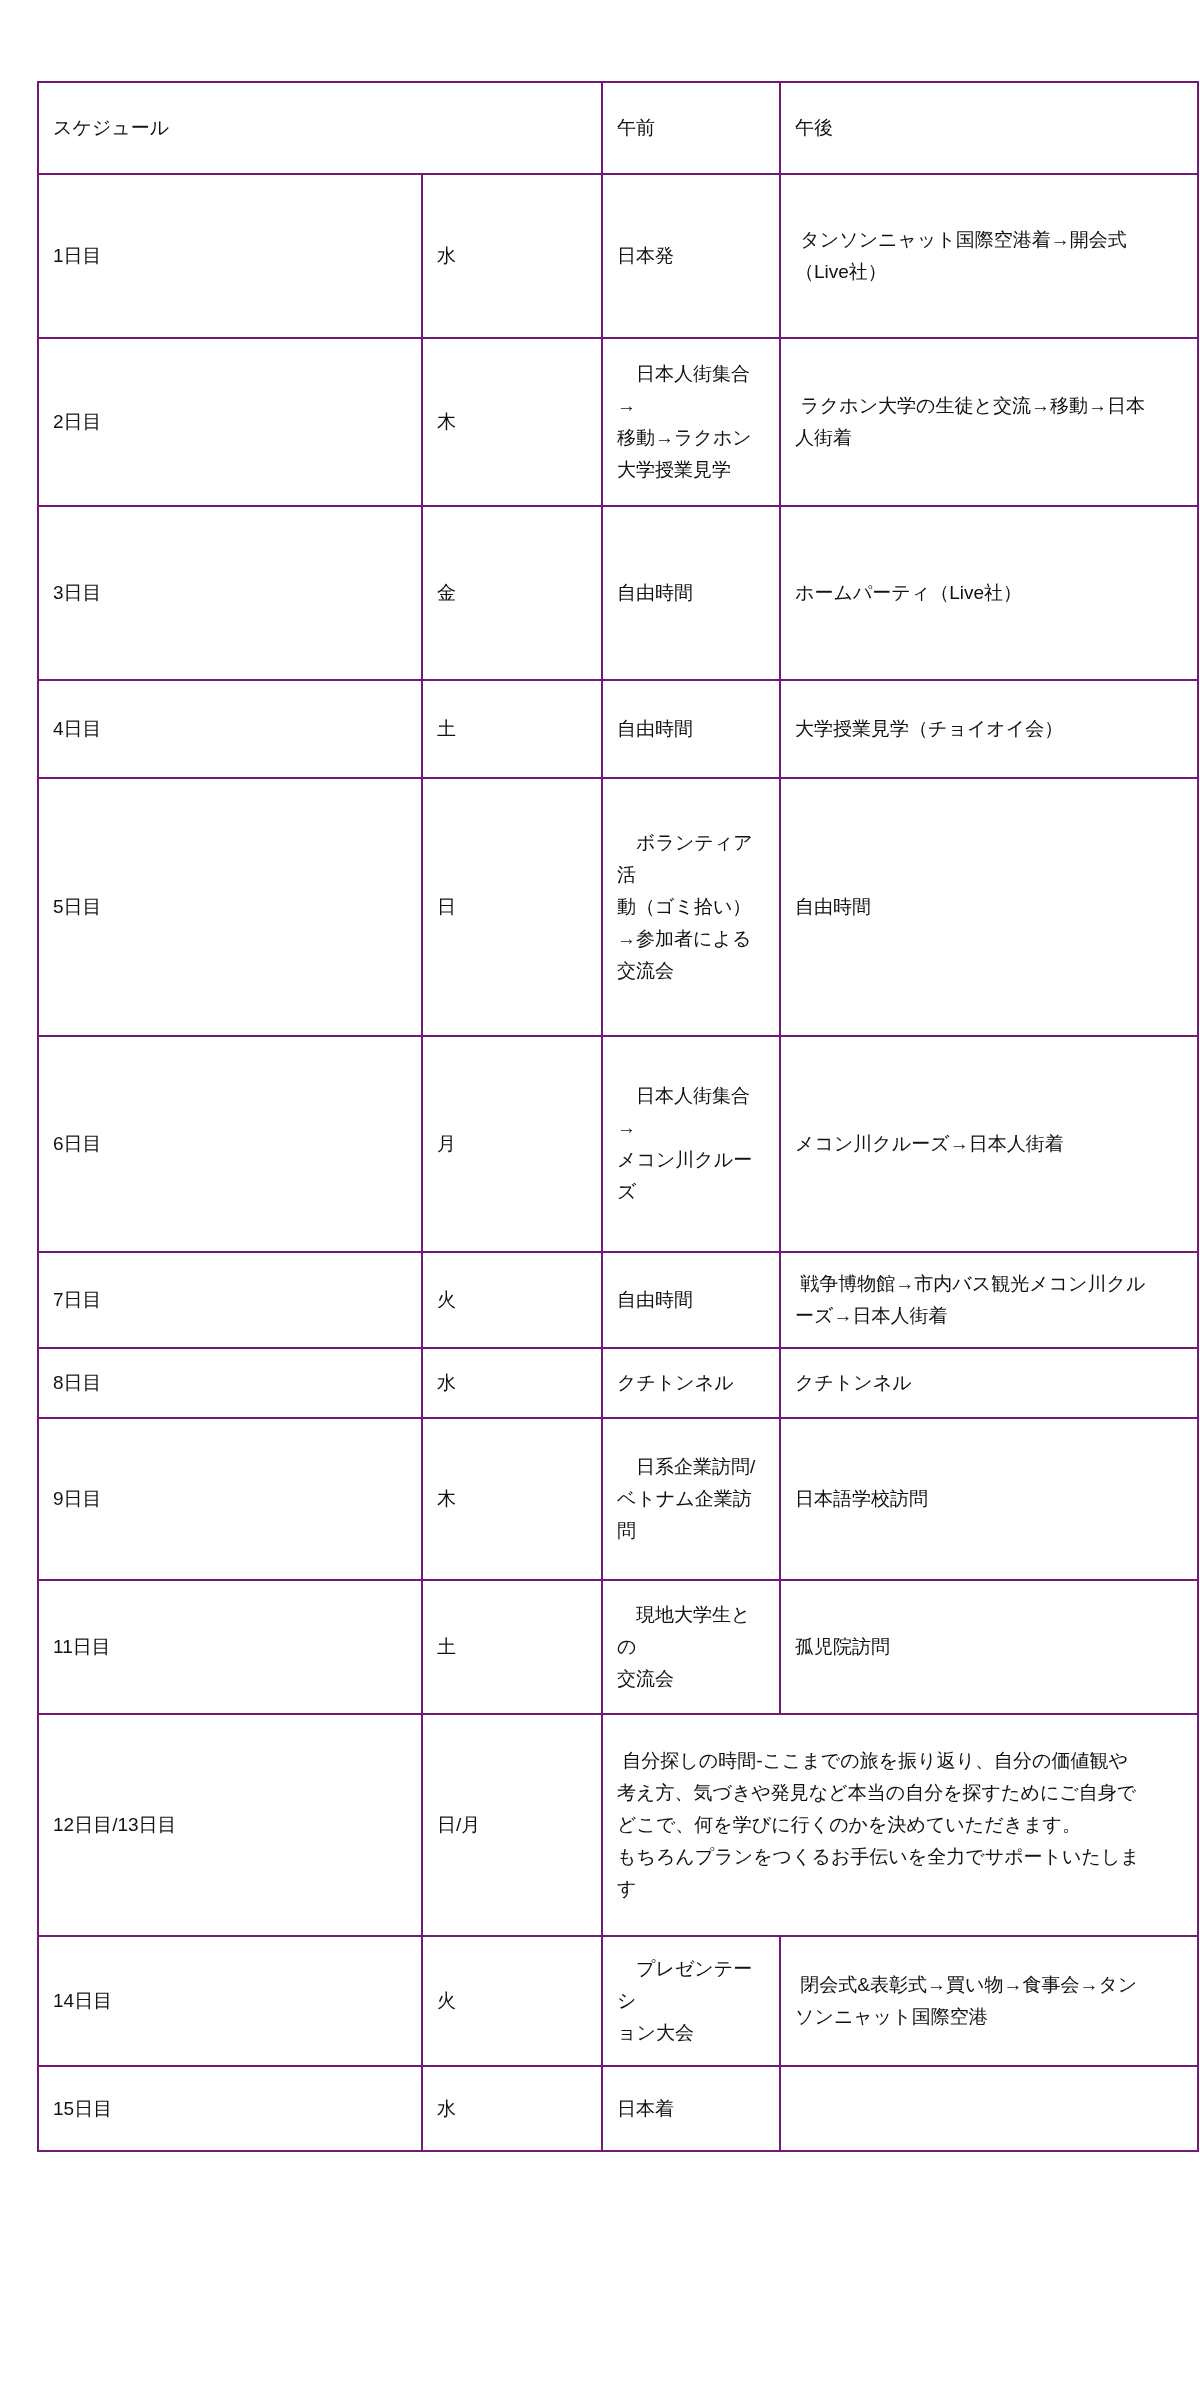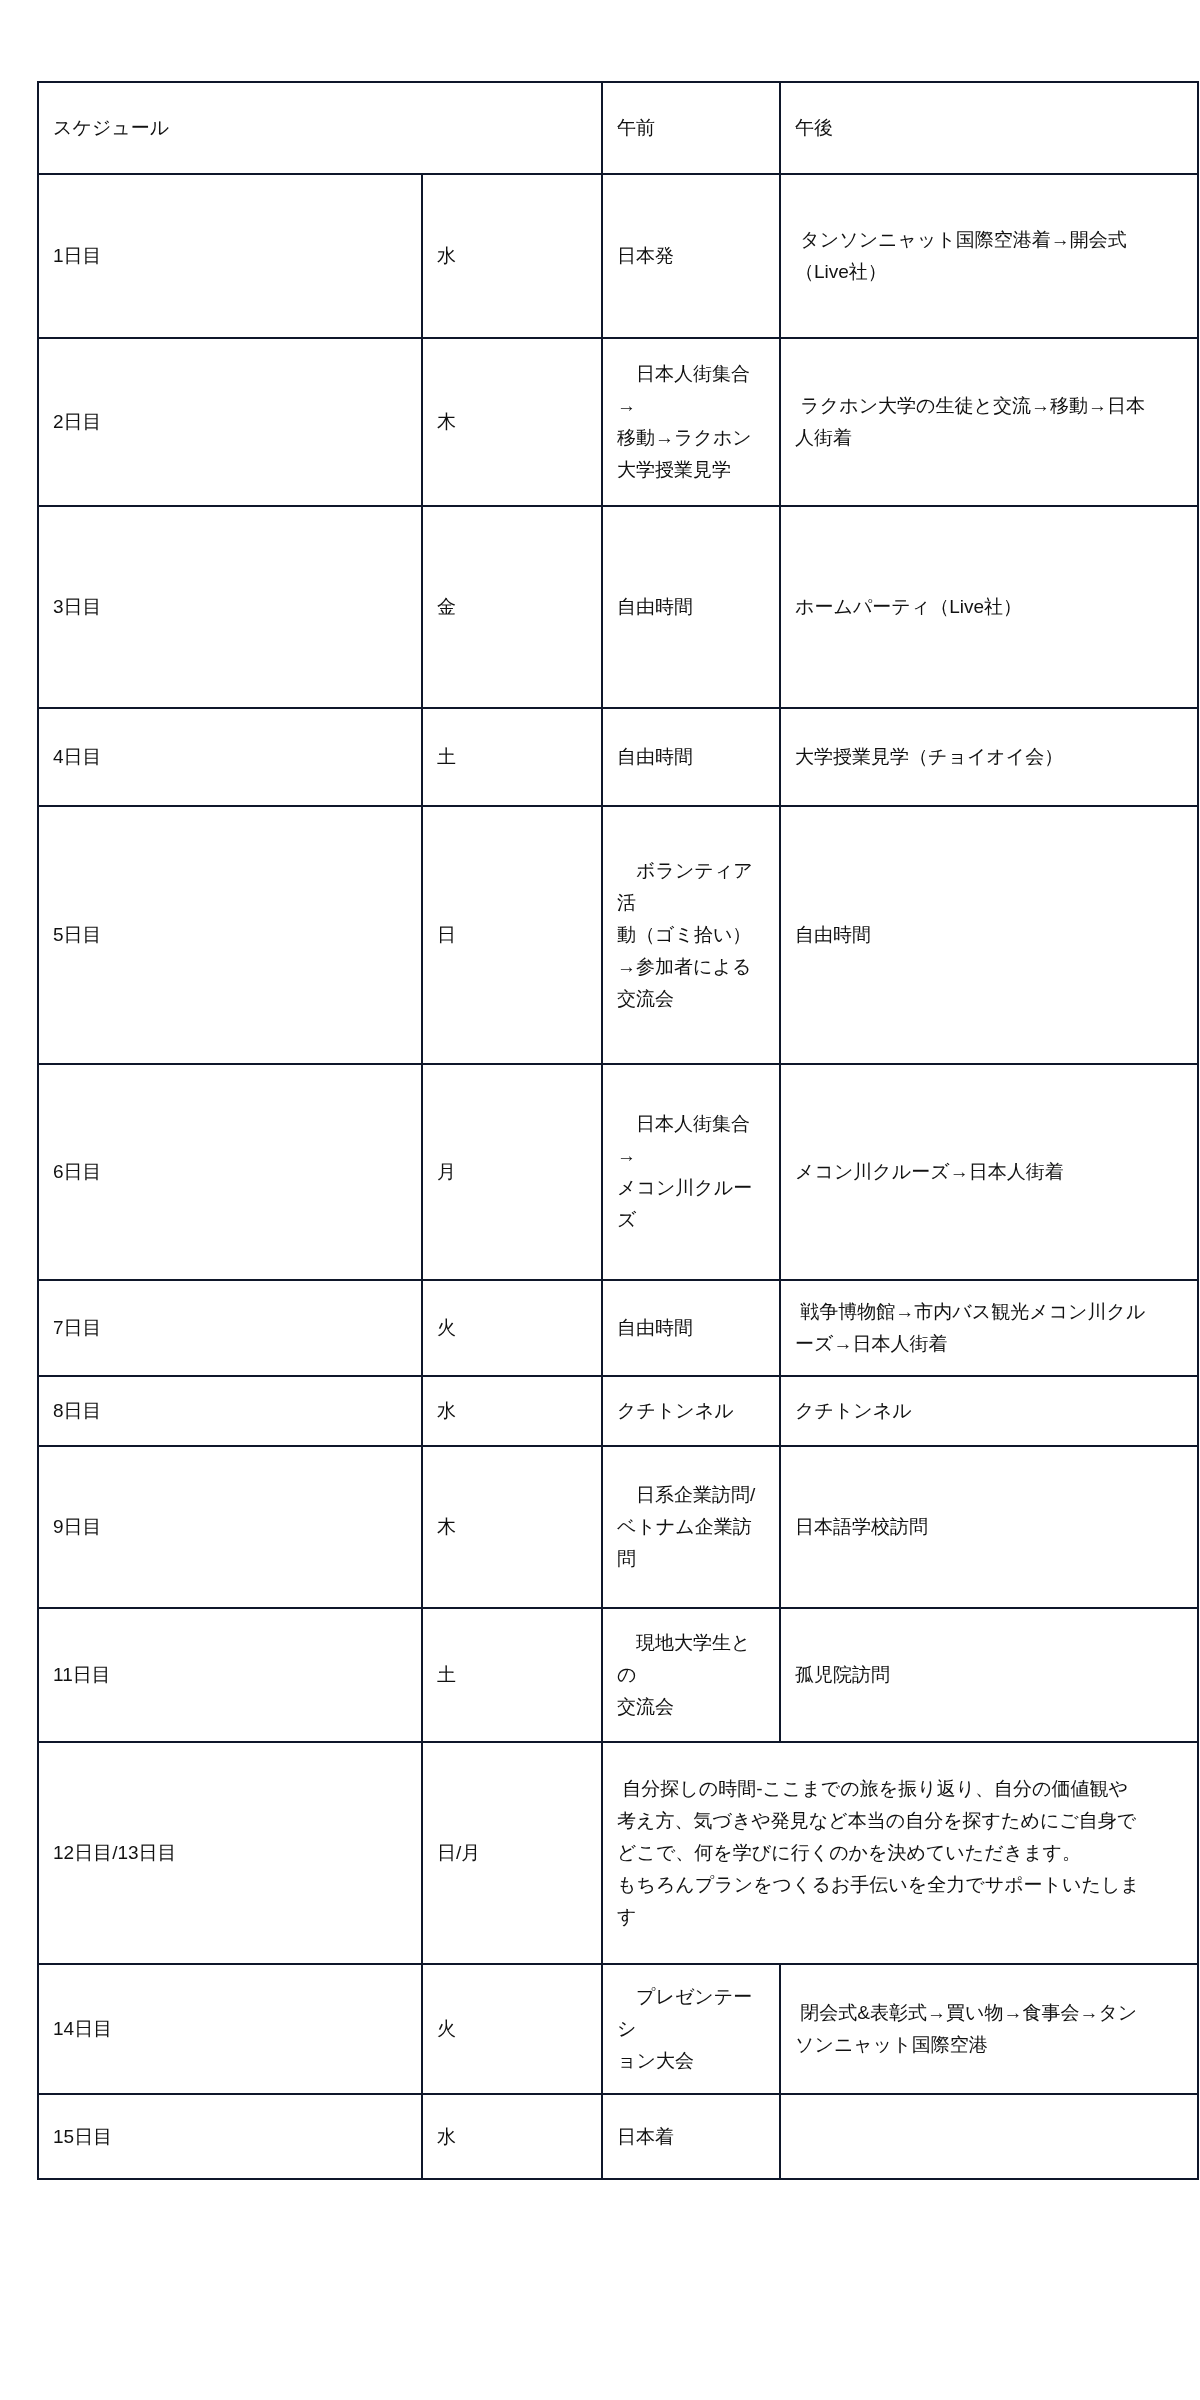--- a/index.html
+++ b/index.html
@@ -17,21 +17,21 @@
   table.schedule {
     position: absolute;
     left: 37px;
     top: 81px;
     width: 1160px;
     border-collapse: collapse;
     table-layout: fixed;
   }
   table.schedule th,
   table.schedule td {
-    border: 2px solid #0f172a;
+    border: 2px solid #701a75;
     vertical-align: middle;
     text-align: left;
     font-size: 19px;
     line-height: 32px;
     font-weight: normal;
     padding: 12px 14px;
     white-space: pre-wrap;
     word-break: break-word;
     overflow: hidden;
   }
@@ -64,21 +64,21 @@
     <tr style="height:168px">
       <td>2日目</td>
       <td>木</td>
       <td>　日本人街集合→
 移動→ラクホン
 大学授業見学</td>
       <td> ラクホン大学の生徒と交流→移動→日本
 人街着</td>
     </tr>
 
-    <tr style="height:202px">
+    <tr style="height:174px">
       <td>3日目</td>
       <td>金</td>
       <td>自由時間</td>
       <td>ホームパーティ（Live社）</td>
     </tr>
 
     <tr style="height:98px">
       <td>4日目</td>
       <td>土</td>
       <td>自由時間</td>

